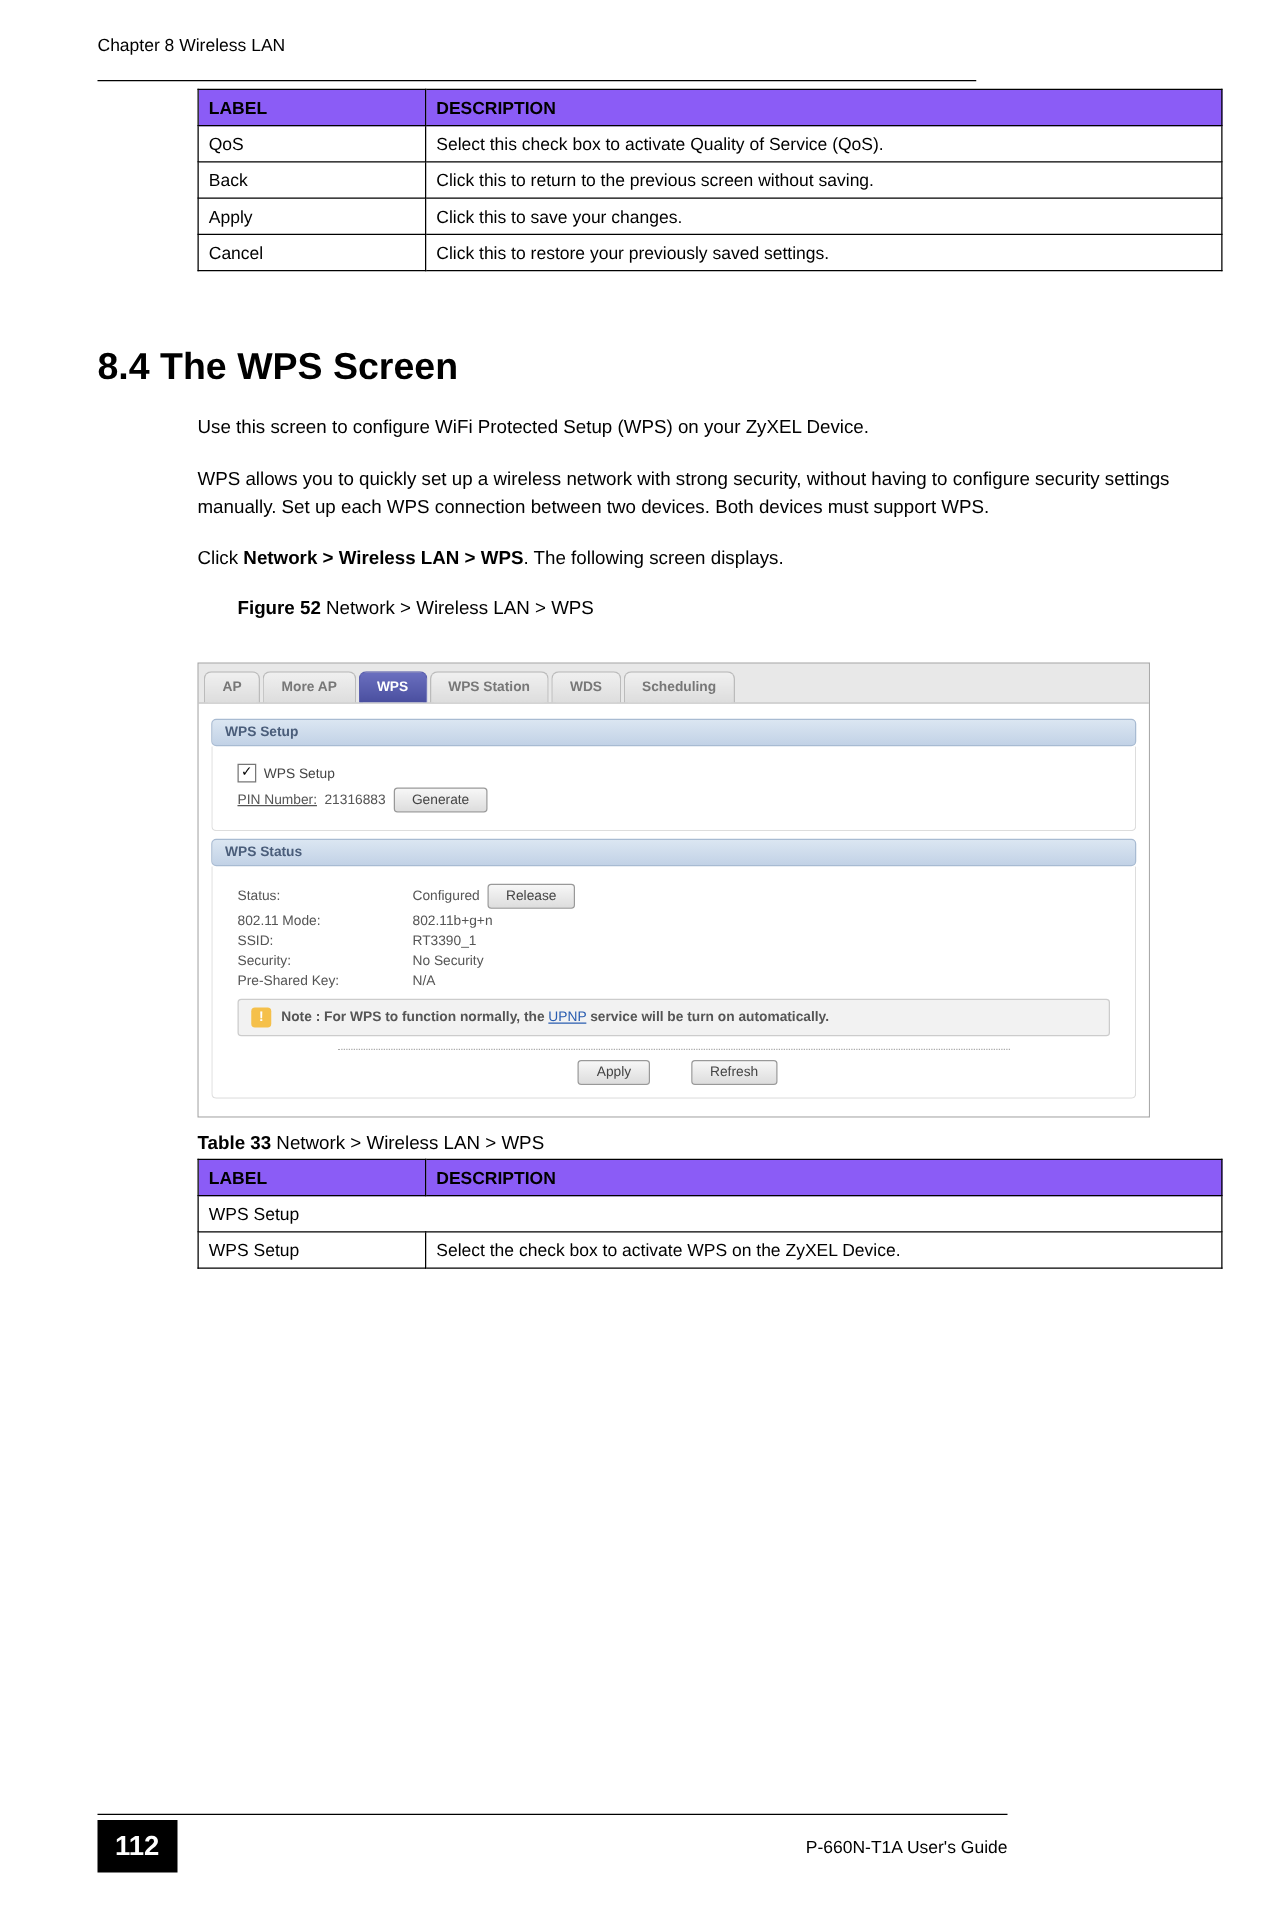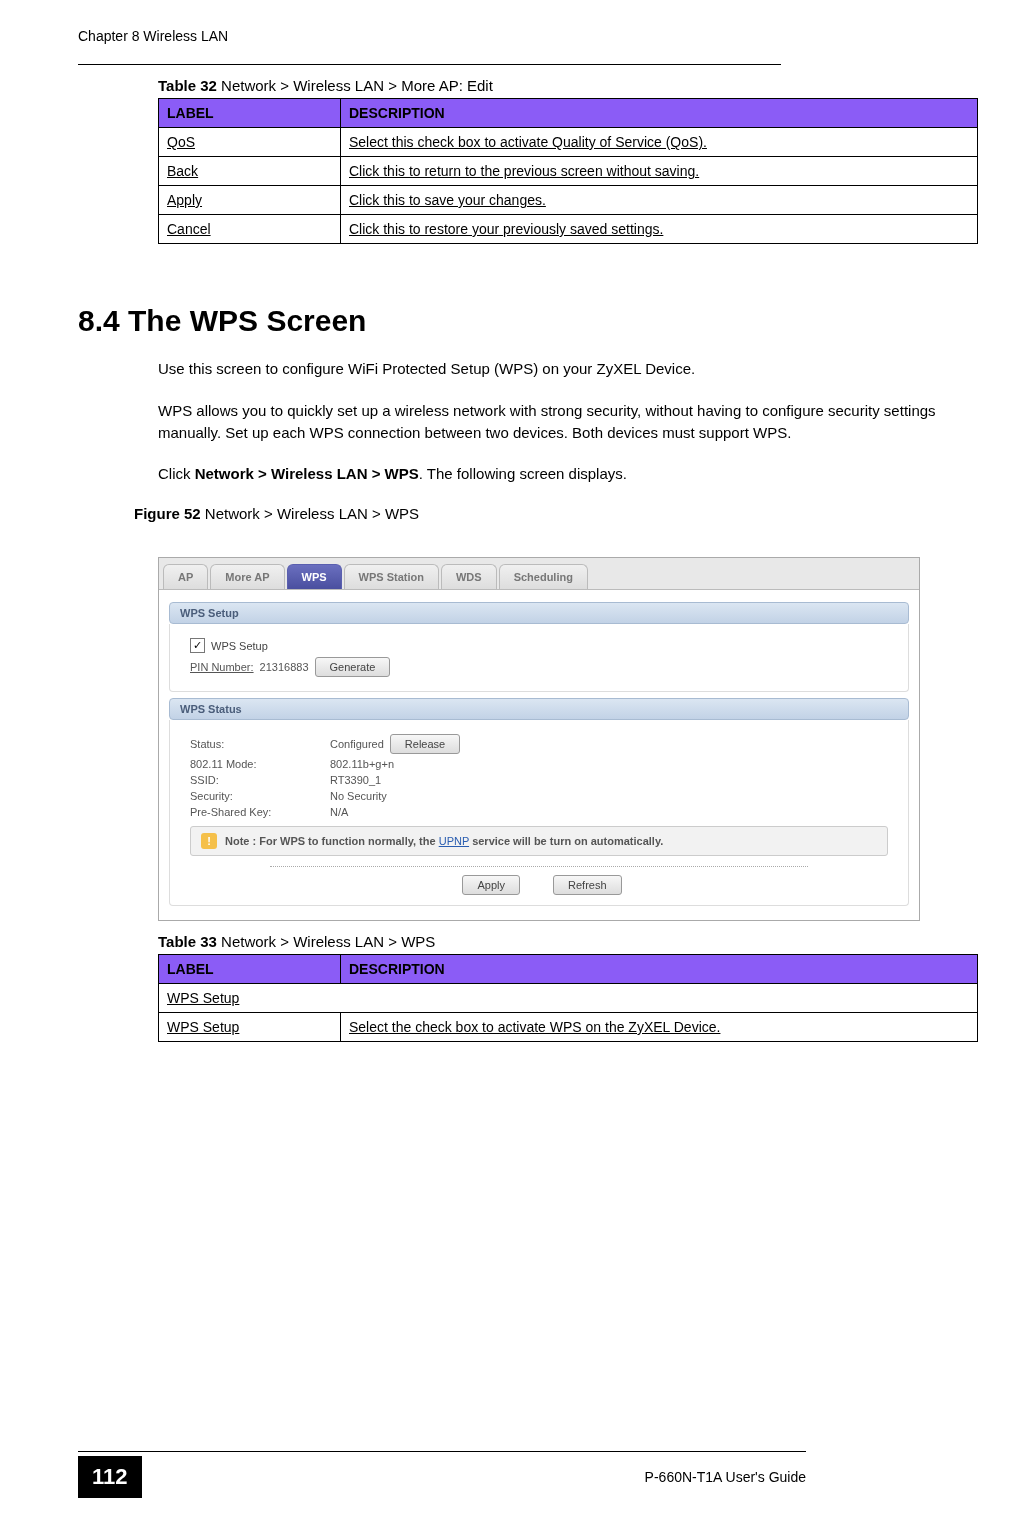--- a/index.html
+++ b/index.html
@@ -45,39 +45,38 @@
     font-weight: bold;
     text-align: left;
     padding: 6px 8px;
     border: 1px solid #000;
     font-size: 14px;
   }
   table.desc-table td {
     padding: 6px 8px;
     border: 1px solid #000;
     font-size: 14px;
-    text-decoration: underline;
   }
   table.desc-table td.label-col { width: 165px; }
   .section-heading {
     font-size: 30px;
     font-weight: bold;
     font-family: Arial, sans-serif;
     margin: 60px 0 20px 0;
   }
   .body-para {
     margin: 0 0 20px 80px;
     font-size: 15px;
     line-height: 1.45;
     width: 820px;
   }
   .body-para b { font-weight: bold; }
   .figure-caption {
     font-size: 15px;
-    margin: 18px 0 0 56px;
+    margin: 18px 0 0 112px;
   }
   .figure-caption b { font-weight: bold; }
 
   
   .screenshot {
     width: 760px;
     margin-left: 80px;
     border: 1px solid #aaa;
     background: #f4f4f4;
     font-family: Verdana, Arial, sans-serif;
@@ -211,23 +210,20 @@
 <body>
 
 <div class="page">
 
   <div class="header-row">
     <span class="chapter-header">Chapter 8 Wireless LAN</span>
     <span></span>
   </div>
   <div class="top-line"></div>
 
-  <div class="table-caption">
-    <b>Table 32</b><span>   Network &gt; Wireless LAN &gt; More AP: Edit</span>
-  </div>
   <table class="desc-table">
     <tbody>
         <tr>
       <th class="label-col">LABEL</th>
       <th>DESCRIPTION</th>
     </tr>
     <tr>
       <td class="label-col">QoS</td>
       <td>Select this check box to activate Quality of Service (QoS).</td>
     </tr>

